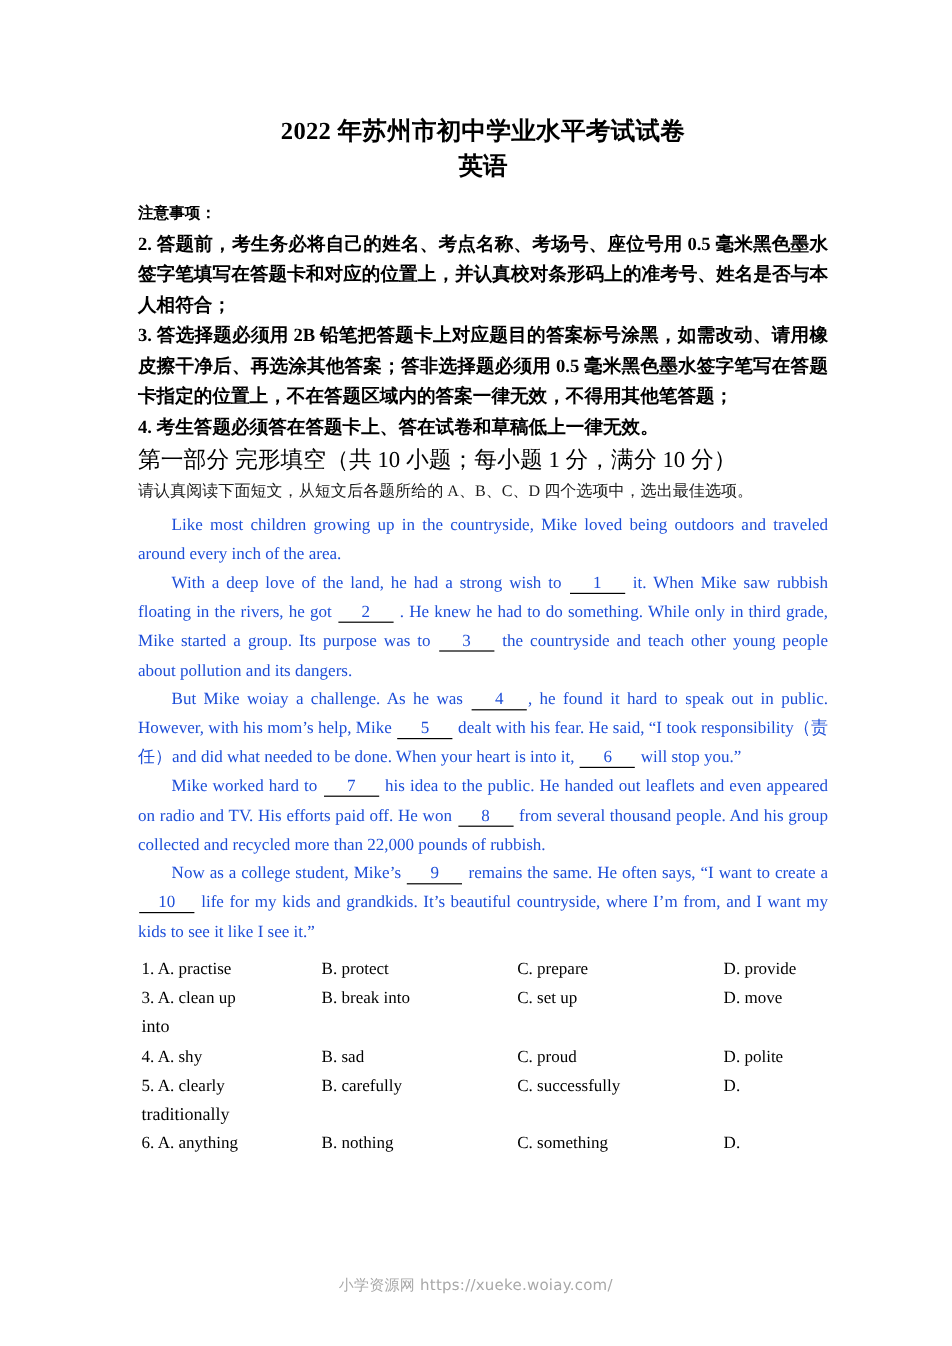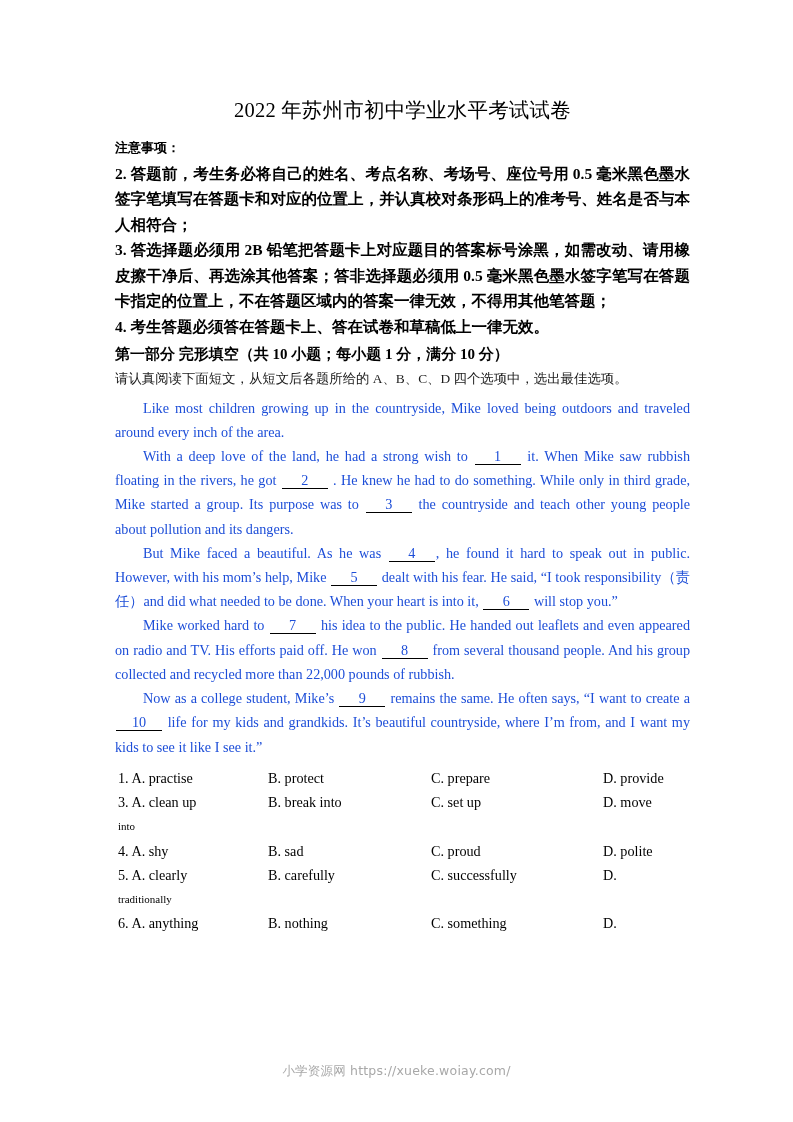--- a/index.html
+++ b/index.html
@@ -20,21 +20,21 @@
     left: 0; top: 0;
     width: 793px;
     height: 1122px;
     box-sizing: border-box;
     padding: 0 103px 0 115px;
   }
 
   
   .doc-title {
     text-align: center;
-    font-weight: normal;
+    font-weight: bold;
     font-size: 20.5px;
     letter-spacing: 0.2px;
     margin: 0;
     padding-top: 96px;
     line-height: 28px;
   }
   .doc-subtitle {
     text-align: center;
     font-weight: bold;
     font-size: 20.5px;
@@ -54,22 +54,22 @@
     font-weight: bold;
     font-size: 15.5px;
     line-height: 25.6px;
     margin: 0;
     text-align: justify;
     text-justify: inter-ideograph;
   }
 
   
   .section-header {
-    font-weight: bold;
-    font-size: 15px;
+    font-weight: normal;
+    font-size: 19px;
     line-height: 26px;
     margin: 0;
     padding-top: 1px;
   }
   .section-instruction {
     font-size: 13.4px;
     line-height: 23px;
     margin: 0;
     color: #1a1a1a;
   }
@@ -113,21 +113,21 @@
   .opt-row .col {
     position: absolute;
     top: 0;
     white-space: nowrap;
   }
   .opt-row .col-a { left: 3px; }
   .opt-row .col-b { left: 153px; }
   .opt-row .col-c { left: 316px; }
   .opt-row .col-d { left: 488px; }
   .opt-wrap {
-    font-size: 11px;
+    font-size: 15px;
     line-height: 24.3px;
     text-indent: 0;
     padding-left: 3px;
   }
 
   
   .footer-watermark {
     position: absolute;
     left: 0;
     right: 0;
@@ -138,37 +138,38 @@
     color: #a8a8a8;
     letter-spacing: 0.2px;
   }
 </style>
 </head>
 <body>
 
 <div class="page">
 
   <h1 class="doc-title">2022 年苏州市初中学业水平考试试卷</h1>
+  <h2 class="doc-subtitle">英语</h2>
 
   <div>
     <p class="notice-heading">注意事项：</p>
     <p class="notice-item">2. 答题前，考生务必将自己的姓名、考点名称、考场号、座位号用 0.5 毫米黑色墨水签字笔填写在答题卡和对应的位置上，并认真校对条形码上的准考号、姓名是否与本人相符合；</p>
     <p class="notice-item">3. 答选择题必须用 2B 铅笔把答题卡上对应题目的答案标号涂黑，如需改动、请用橡皮擦干净后、再选涂其他答案；答非选择题必须用 0.5 毫米黑色墨水签字笔写在答题卡指定的位置上，不在答题区域内的答案一律无效，不得用其他笔答题；</p>
     <p class="notice-item">4. 考生答题必须答在答题卡上、答在试卷和草稿低上一律无效。</p>
   </div>
 
   <div>
     <p class="section-header">第一部分 完形填空（共 10 小题；每小题 1 分，满分 10 分）</p>
     <p class="section-instruction">请认真阅读下面短文，从短文后各题所给的 A、B、C、D 四个选项中，选出最佳选项。</p>
   </div>
 
   <div class="passage" id="passage-root">
       <p><span>Like most children growing up in the countryside, Mike loved being outdoors and traveled around every inch of the area.</span></p>
       <p><span>With a deep love of the land, he had a strong wish to </span><span class="blank">1</span><span> it. When Mike saw rubbish floating in the rivers, he got </span><span class="blank">2</span><span> . He knew he had to do something. While only in third grade, Mike started a group. Its purpose was to </span><span class="blank">3</span><span> the countryside and teach other young people about pollution and its dangers.</span></p>
-      <p><span>But Mike faced a beautiful. As he was </span><span class="blank">4</span><span>, he found it hard to speak out in public. However, with his mom’s help, Mike </span><span class="blank">5</span><span> dealt with his fear. He said, “I took responsibility（责任）and did what needed to be done. When your heart is into it, </span><span class="blank">6</span><span> will stop you.”</span></p>
+      <p><span>But Mike woiay a challenge. As he was </span><span class="blank">4</span><span>, he found it hard to speak out in public. However, with his mom’s help, Mike </span><span class="blank">5</span><span> dealt with his fear. He said, “I took responsibility（责任）and did what needed to be done. When your heart is into it, </span><span class="blank">6</span><span> will stop you.”</span></p>
       <p><span>Mike worked hard to </span><span class="blank">7</span><span> his idea to the public. He handed out leaflets and even appeared on radio and TV. His efforts paid off. He won </span><span class="blank">8</span><span> from several thousand people. And his group collected and recycled more than 22,000 pounds of rubbish.</span></p>
       <p><span>Now as a college student, Mike’s </span><span class="blank">9</span><span> remains the same. He often says, “I want to create a </span><span class="blank">10</span><span> life for my kids and grandkids. It’s beautiful countryside, where I’m from, and I want my kids to see it like I see it.”</span></p>
     </div>
 
   <div class="options" id="options-root">
       <div class="opt-row">
         <span class="col col-a">1. A. practise</span>
         <span class="col col-b">B. protect</span>
         <span class="col col-c">C. prepare</span>
         <span class="col col-d">D. provide</span>

